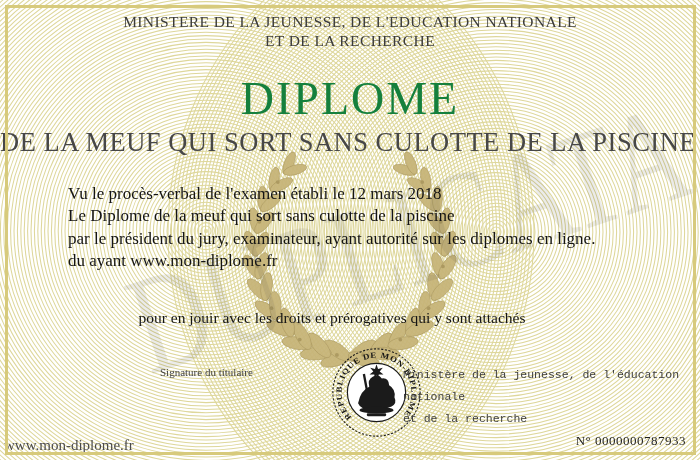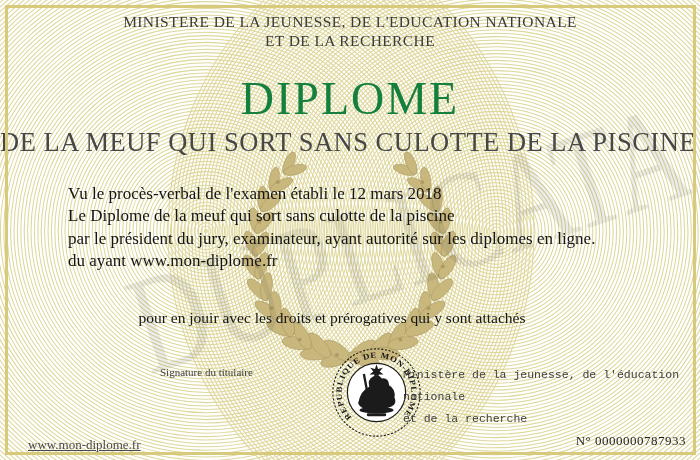--- a/index.html
+++ b/index.html
@@ -42,22 +42,22 @@
   .sig-label{
     position:absolute;left:160px;top:366px;z-index:5;
     font-size:11px;color:#3e3e3e;
   }
   .ministry{
     position:absolute;left:403px;top:364px;z-index:5;
     font-size:11.5px;line-height:22px;color:#3e3e3e;font-family:Liberation Mono, monospace;
   }
   .seal{position:absolute;left:328px;top:344px;z-index:4;}
   .footer-url{
-    position:absolute;left:28px;top:437px;z-index:5;
-    font-size:13px;color:#4a4a4a;text-decoration:underline;
+    position:absolute;left:4px;top:437px;z-index:5;
+    font-size:15px;color:#4a4a4a;
   }
   .serial{
     position:absolute;right:14px;top:433px;z-index:5;
     font-size:13px;color:#1e1e1e;letter-spacing:0.5px;margin-left:33px;
   }
 </style>
 </head>
 <body>
 
 <div class="page">

